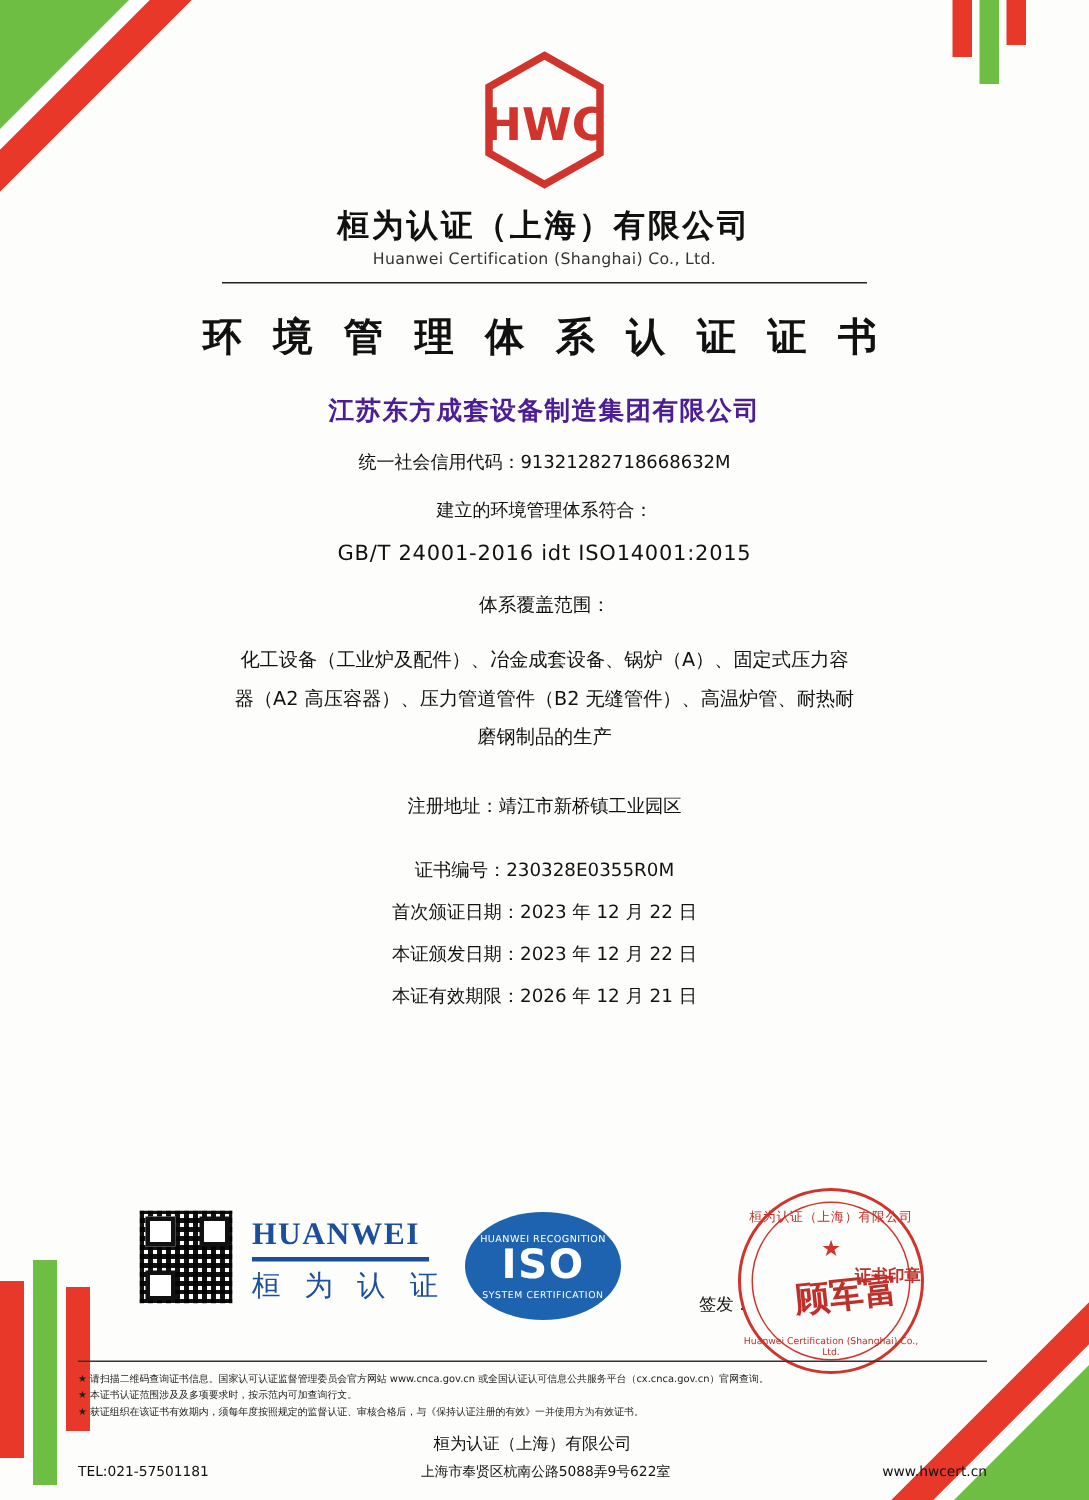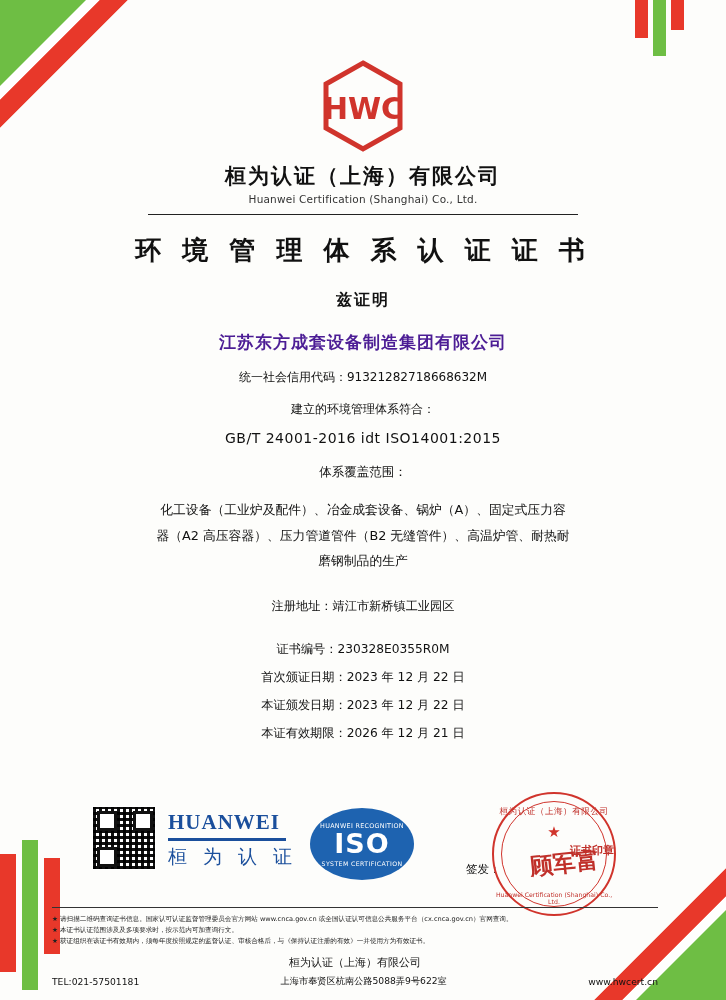--- a/index.html
+++ b/index.html
@@ -44,21 +44,21 @@
   .br{right:0;bottom:0;width:135px;height:140px;}
   .br .g2{position:absolute;right:0;bottom:0;width:0;height:0;
     border-right:120px solid #6ebe44;border-top:120px solid transparent;}
   .br .r2{position:absolute;right:0;bottom:0;width:0;height:0;
     border-right:132px solid #e8382a;border-top:132px solid transparent;
     clip-path:polygon(132px 0,132px 34px,34px 132px,0 132px);}
   .br .w2{position:absolute;right:0;bottom:0;width:0;height:0;
     border-right:104px solid #ffffff;border-top:104px solid transparent;
     clip-path:polygon(104px 0,104px 14px,14px 104px,0 104px);}
 
-  .content{position:relative;z-index:5;padding-top:60px;text-align:center;}
+  .content{position:relative;z-index:5;padding-top:34px;text-align:center;}
 
   
   .logo-wrap{display:flex;justify-content:center;margin-bottom:10px;}
   .hex{position:relative;width:82px;height:92px;}
 
   .company-cn{
     font-size:21px;letter-spacing:2px;color:#111;font-weight:bold;
     margin-top:4px;
   }
   .company-en{font-size:10.5px;color:#333;margin-top:3px;letter-spacing:.2px;}
@@ -186,21 +186,20 @@
         </svg>
       </div>
     </div>
 
     <div class="company-cn">桓为认证（上海）有限公司</div>
     <div class="company-en">Huanwei Certification (Shanghai) Co., Ltd.</div>
     <div class="divider"></div>
 
     <div class="title">环 境 管 理 体 系 认 证 证 书</div>
 
-    <div class="zizhengming">兹证明</div>
     <div class="org-name">江苏东方成套设备制造集团有限公司</div>
     <div class="line">统一社会信用代码：91321282718668632M</div>
 
     <div class="line">建立的环境管理体系符合：</div>
     <div class="std">GB/T 24001-2016 idt ISO14001:2015</div>
 
     <div class="scope-label">体系覆盖范围：</div>
     <div class="scope-body">
       <div>化工设备（工业炉及配件）、冶金成套设备、锅炉（A）、固定式压力容</div>
       <div>器（A2 高压容器）、压力管道管件（B2 无缝管件）、高温炉管、耐热耐</div>

